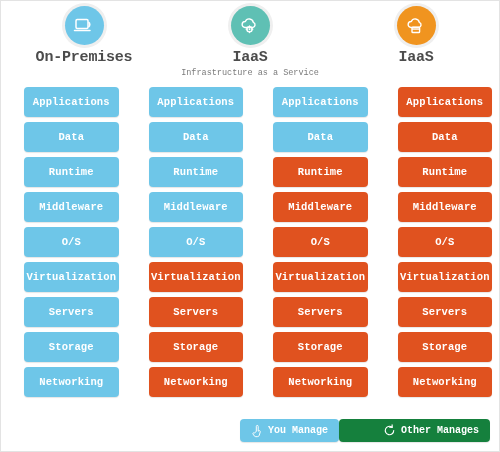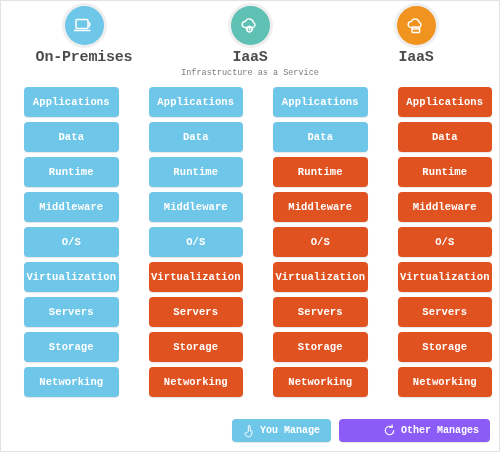--- a/index.html
+++ b/index.html
@@ -103,37 +103,36 @@
   }
   .cell.manage-self { background: #6ec6e8; }
   .cell.manage-other { background: #e0521f; }
 
   
   .legend {
     position: absolute;
     right: 9px;
     bottom: 9px;
     display: flex;
-    gap: 8px;
   }
   .legend-btn {
     display: flex;
     align-items: center;
     gap: 5px;
     height: 23px;
     padding: 0 11px;
     border-radius: 4px;
     color: #fff;
     font-size: 10px;
     font-weight: bold;
     box-sizing: border-box;
     box-shadow: 0 1px 1px rgba(0,0,0,0.10);
   }
   .legend-btn.self { background: #6ec6e8; }
-  .legend-btn.other { background: #8b5cf6; padding-left: 44px; }
+  .legend-btn.other { background: #15803d; padding-left: 44px; }
   .legend-btn svg { display: block; flex: 0 0 auto; }
 </style>
 </head>
 <body>
 
 <div id="chart">
 
   <div class="header-row">
 
     <div class="header-cell">

